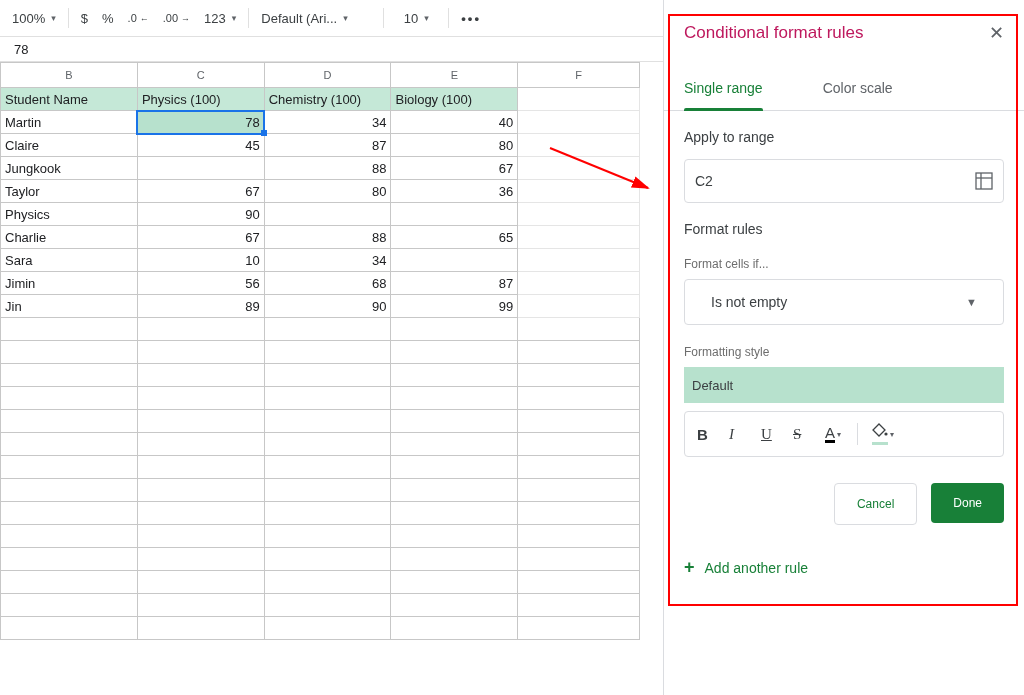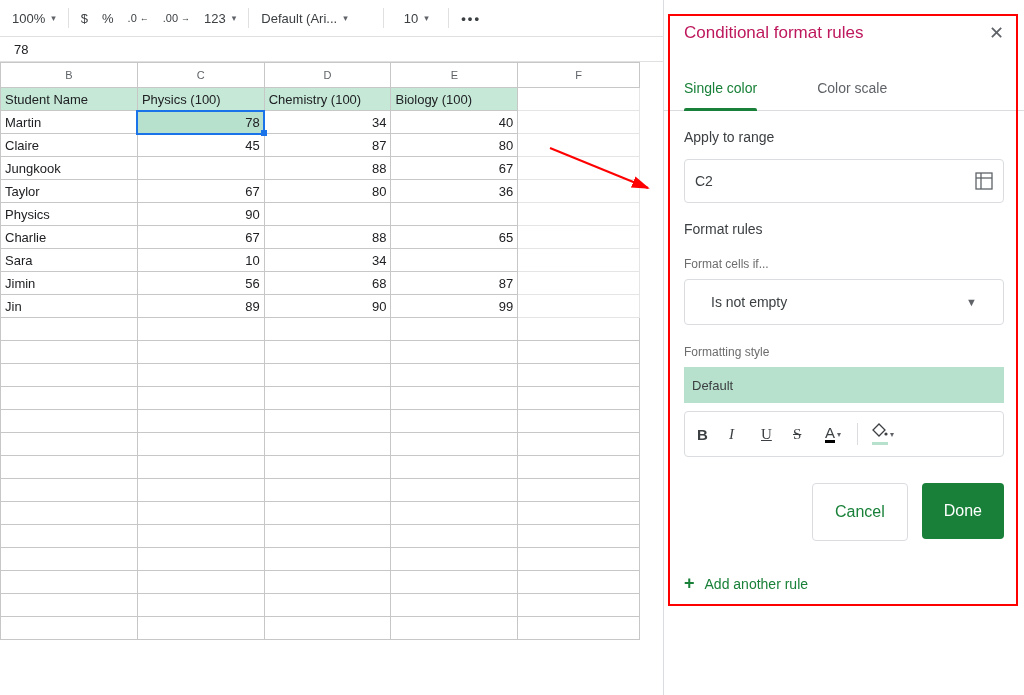--- a/index.html
+++ b/index.html
@@ -59,21 +59,21 @@
   .style-tools{margin-top:8px;display:flex;align-items:center;gap:14px;border:1px solid var(--panel-border);border-radius:4px;height:44px;padding:0 12px;}
   .style-btn{font-family:Georgia,'Times New Roman',serif;font-size:15px;color:#3c4043;min-width:18px;text-align:center;cursor:pointer;display:flex;align-items:center;gap:2px;}
   .style-btn.bold{font-weight:bold;font-family:Arial;}
   .style-btn .mini-caret{font-size:8px;color:#5f6368;}
   .under{text-decoration:underline;}
   .strike{text-decoration:line-through;}
   .color-A{font-weight:normal;font-family:Arial;border-bottom:3px solid #000;line-height:14px;}
   .fill-icon{border-bottom:3px solid var(--light-green-style);padding-bottom:1px;}
   .style-tools .sep{width:1px;height:22px;background:var(--panel-border);}
   .buttons{display:flex;justify-content:flex-end;gap:14px;margin:26px 20px 0 20px;}
-  .btn{height:40px;padding:8px 22px;border-radius:4px;font-size:16px;display:flex;align-items:center;cursor:pointer;}
+  .btn{height:40px;padding:0 22px;border-radius:4px;font-size:12px;display:flex;align-items:center;cursor:pointer;}
   .btn-cancel{border:1px solid var(--panel-border);color:var(--green);background:#fff;}
   .btn-done{background:var(--green);color:#fff;font-weight:500;}
   .add-rule{display:flex;align-items:center;gap:10px;margin:32px 20px 20px 20px;color:var(--green);font-size:14px;cursor:pointer;}
   .add-rule .plus{font-size:18px;font-weight:bold;}
   
   .arrow{position:absolute;pointer-events:none;}
 </style>
 </head>
 <body>
 
@@ -298,21 +298,21 @@
         </tbody>
     </table>
   </div>
 
   <div class="panel">
     <div class="panel-head">
       <div class="panel-title">Conditional format rules</div>
       <div class="panel-close">✕</div>
     </div>
     <div class="tabs">
-      <div class="tab active">Single color</div>
+      <div class="tab active">Single range</div>
       <div class="tab">Color scale</div>
     </div>
     <div class="section">
       <div class="section-title">Apply to range</div>
       <div class="range-box">
         <span>C2</span>
         <span class="range-icon">
           <svg width="18" height="18" viewBox="0 0 18 18">
               <rect x="1" y="1" width="16" height="16" fill="none" stroke="#5f6368" stroke-width="1.3"></rect>
               <line x1="1" y1="6" x2="17" y2="6" stroke="#5f6368" stroke-width="1.3"></line>

